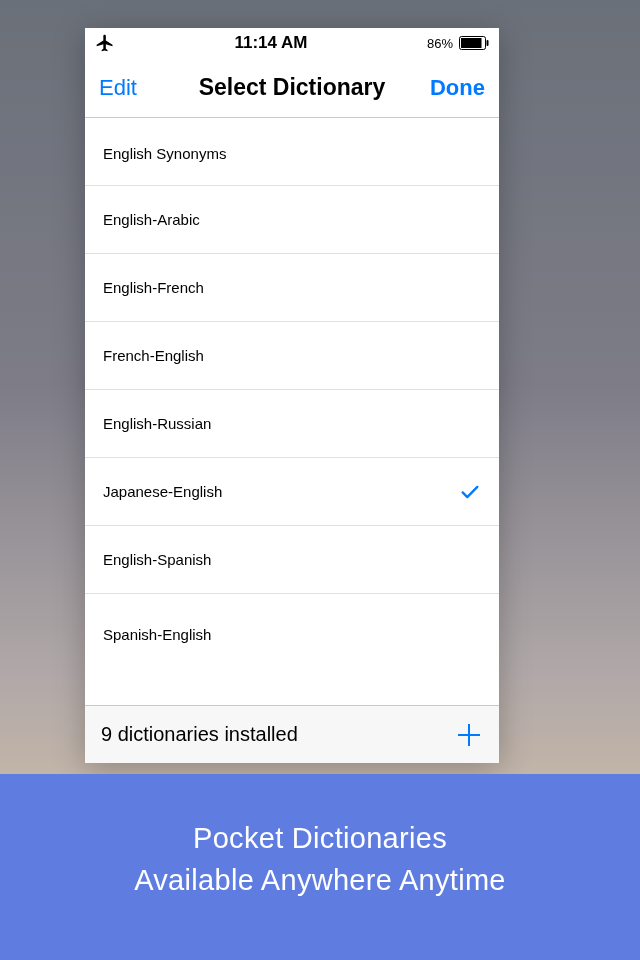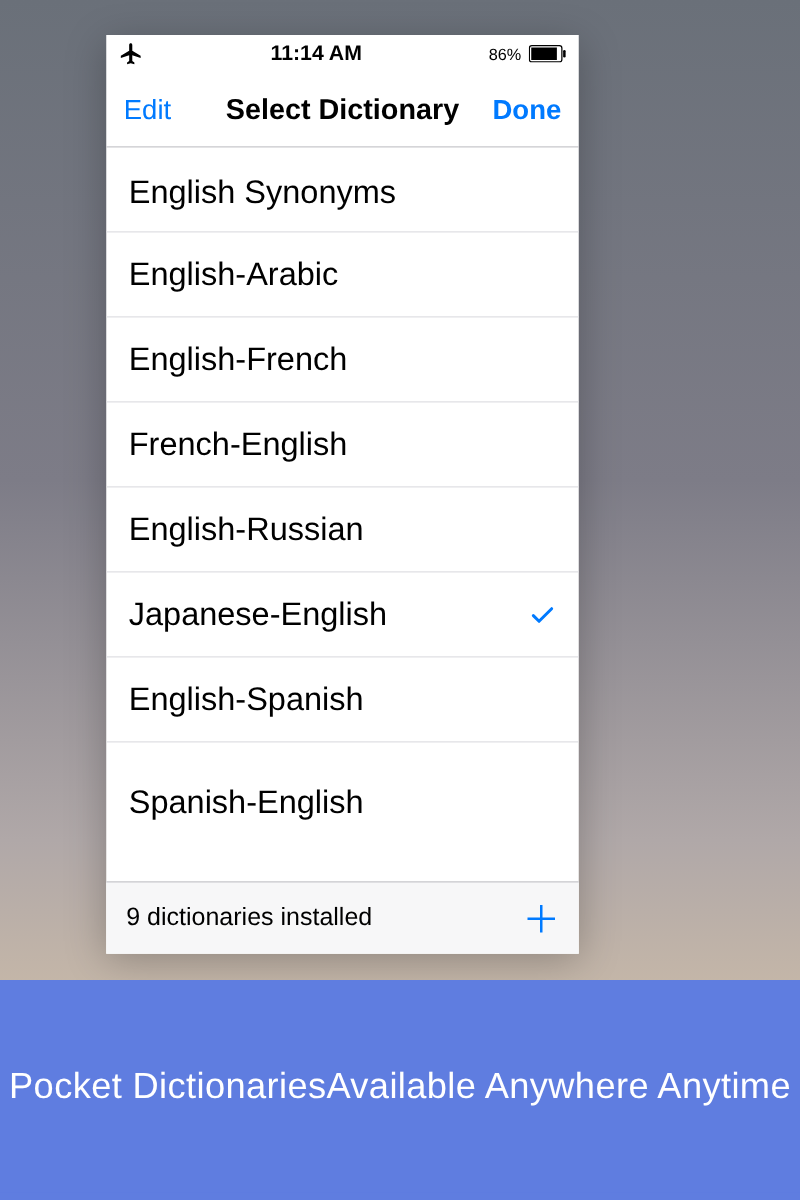--- a/index.html
+++ b/index.html
@@ -3,29 +3,29 @@
 <meta charset="utf-8">
 <style>
 * { margin: 0; padding: 0; box-sizing: border-box; }
 html, body { width: 640px; height: 960px; overflow: hidden; font-family: -apple-system, "Helvetica Neue", Helvetica, Arial, sans-serif; }
 .bg {
   width: 640px; height: 960px;
   background: linear-gradient(180deg, #6a7079 0%, #7d7c87 40%, #b0a8a8 70%, #c4b6a8 82%, #5f7de0 82.01%, #5f7de0 100%);
   position: relative;
 }
 .caption-area {
-  position: absolute; left: 0; right: 0; bottom: 6px; height: 170px;
+  position: absolute; left: 0; right: 0; bottom: 16px; height: 170px;
   background: #5f7de0;
-  display: flex; flex-direction: row; align-items: center; justify-content: center;
+  display: flex; flex-direction: column; align-items: center; justify-content: center;
   color: #ffffff; text-align: center;
 }
 .caption-line { font-size: 29px; font-weight: 300; line-height: 1.45; letter-spacing: 0.3px; }
 
 .phone {
-  position: absolute; left: 85px; top: 28px; width: 378px; height: 735px;
+  position: absolute; left: 85px; top: 28px; width: 414px; height: 735px;
   background: #ffffff;
   box-shadow: 0 6px 30px rgba(0,0,0,0.25);
   display: flex; flex-direction: column;
 }
 
 
 .statusbar {
   height: 30px; flex: 0 0 30px;
   display: flex; align-items: center; justify-content: space-between;
   padding: 0 10px; font-size: 17px; color: #000;
@@ -44,21 +44,21 @@
   padding: 0 14px;
 }
 .nav-left, .nav-right { color: #007aff; font-size: 22px; min-width: 70px; cursor: pointer; }
 .nav-right { text-align: right; font-weight: 600; }
 .nav-title { font-size: 23px; font-weight: 700; color: #000; }
 
 
 .list { flex: 1 1 auto; overflow: hidden; position: relative; }
 .row {
   height: 68px; display: flex; align-items: center; justify-content: space-between;
-  padding: 0 18px; border-bottom: 1px solid #e0e0e3; font-size: 26px; color: #000;
+  padding: 0 18px; border-bottom: 1px solid #e0e0e3; font-size: 15px; color: #000;
   cursor: pointer;
 }
 .row:first-child { padding-top: 4px; }
 .row .check svg { display: block; }
 .row-partial { height: 34px; align-items: flex-start; padding-top: 4px; overflow: hidden; border-bottom: none; margin-top: 28px; }
 
 
 .toolbar {
   height: 58px; flex: 0 0 58px;
   border-top: 1px solid #c8c7cc;

